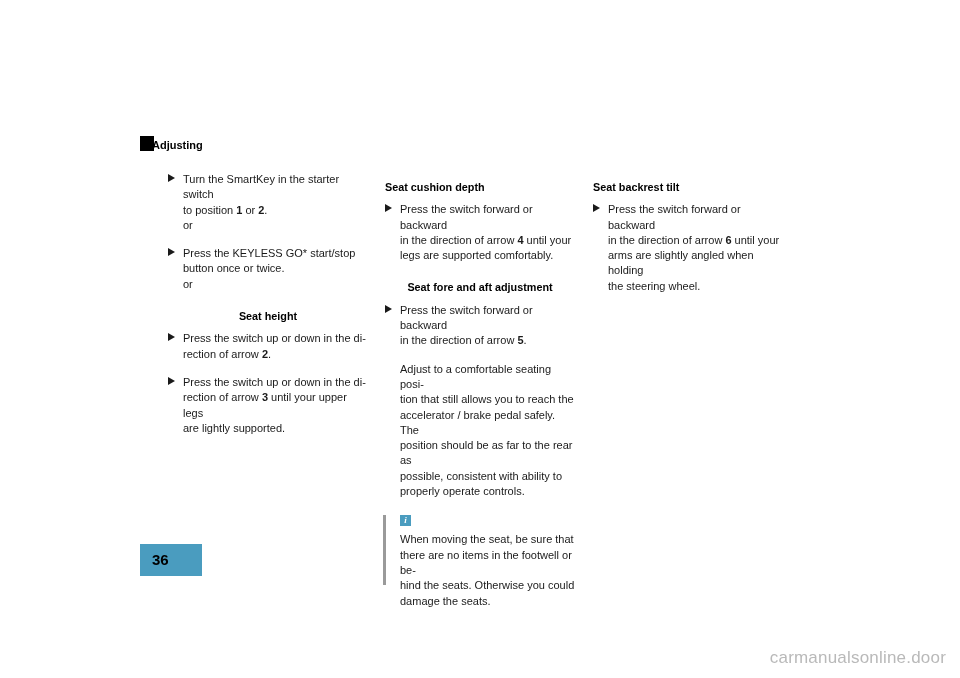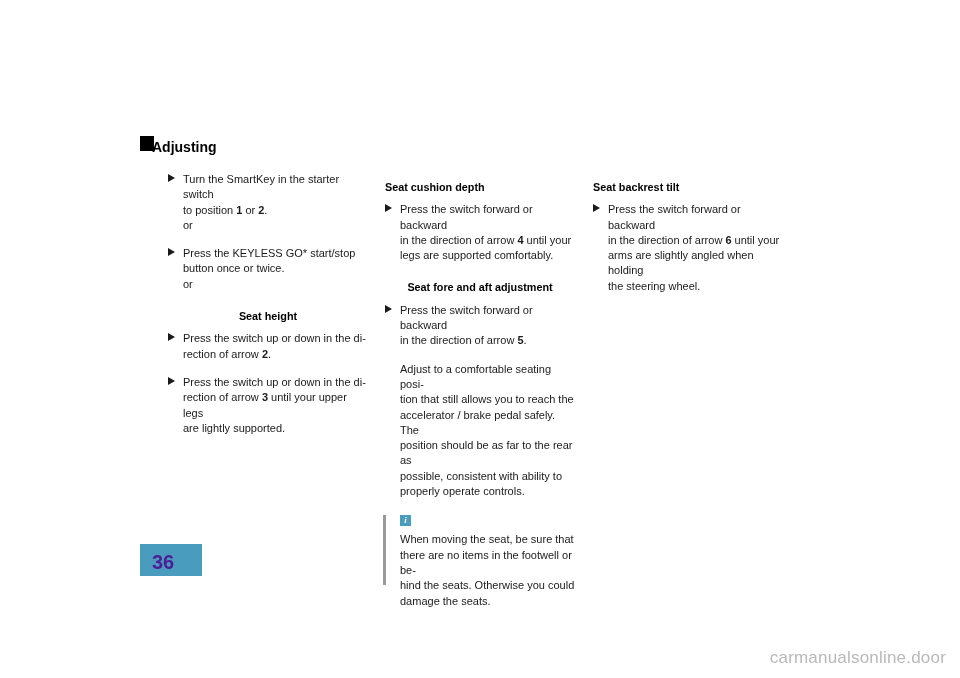--- a/index.html
+++ b/index.html
@@ -36,21 +36,21 @@
     top: 7px;
     font-size: 14.5px;
     font-weight: bold;
     color: #ffffff;
     letter-spacing: 0.1px;
   }
   .sub-title {
     position: absolute;
     left: 152px;
     top: 139px;
-    font-size: 14px;
+    font-size: 11px;
     font-weight: bold;
     color: #000000;
   }
   .sub-title-tab {
     position: absolute;
     left: 140px;
     top: 136px;
     width: 14px;
     height: 15px;
     background: #000000;
@@ -141,23 +141,23 @@
     left: 140px;
     top: 544px;
     width: 62px;
     height: 32px;
     background: #4a9cbf;
   }
   .page-num {
     position: absolute;
     left: 12px;
     top: 7px;
-    font-size: 20px;
-    font-weight: bold;
-    color: #4c1d95;
+    font-size: 15px;
+    font-weight: bold;
+    color: #000000;
   }
 
   
   .watermark {
     position: absolute;
     right: 14px;
     bottom: 10px;
     font-size: 17px;
     color: #b9b9b9;
     letter-spacing: 0.2px;

